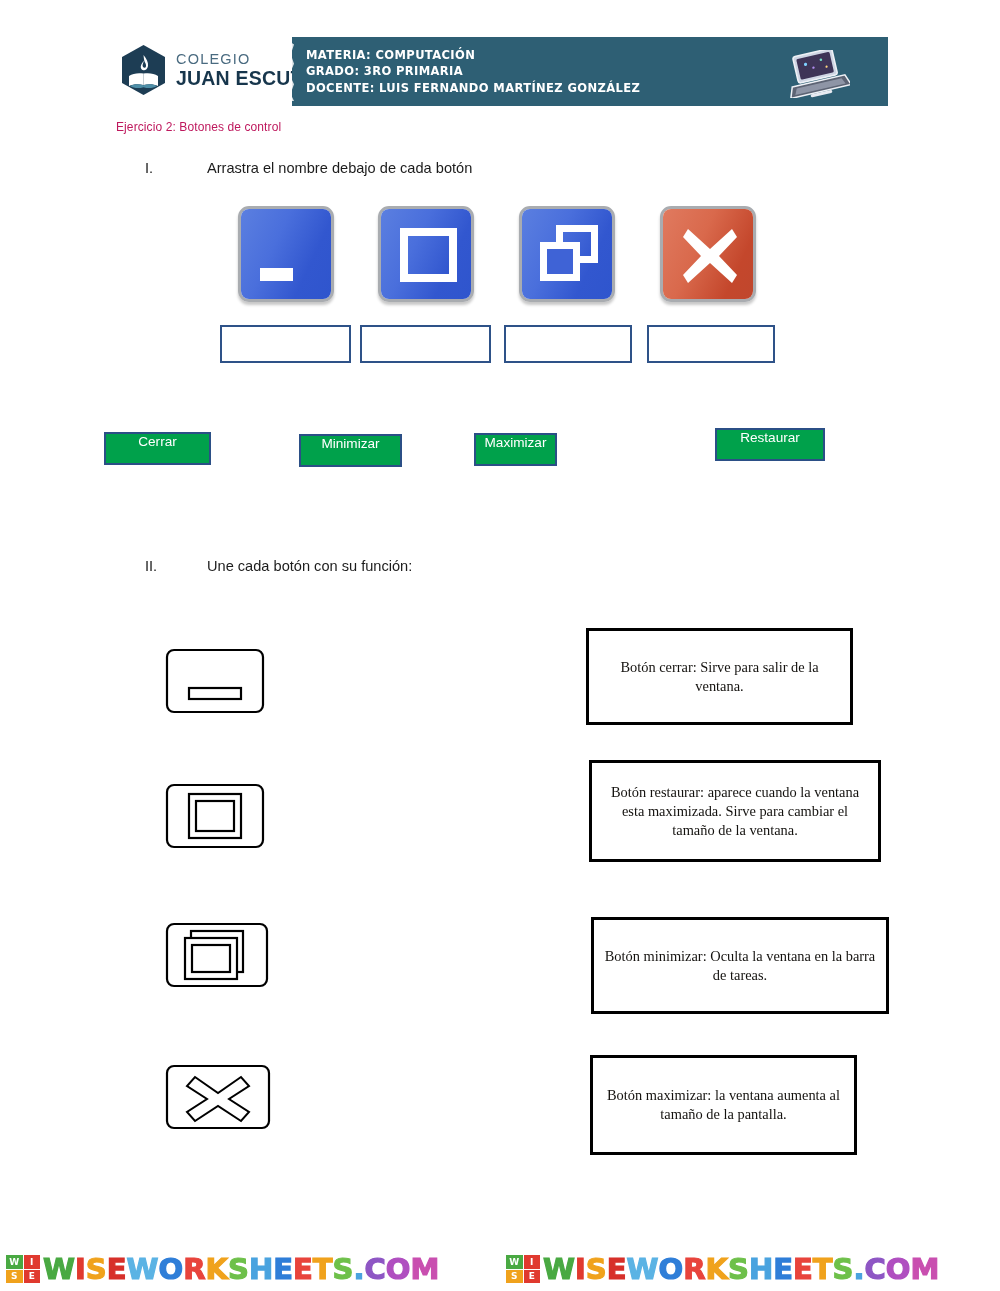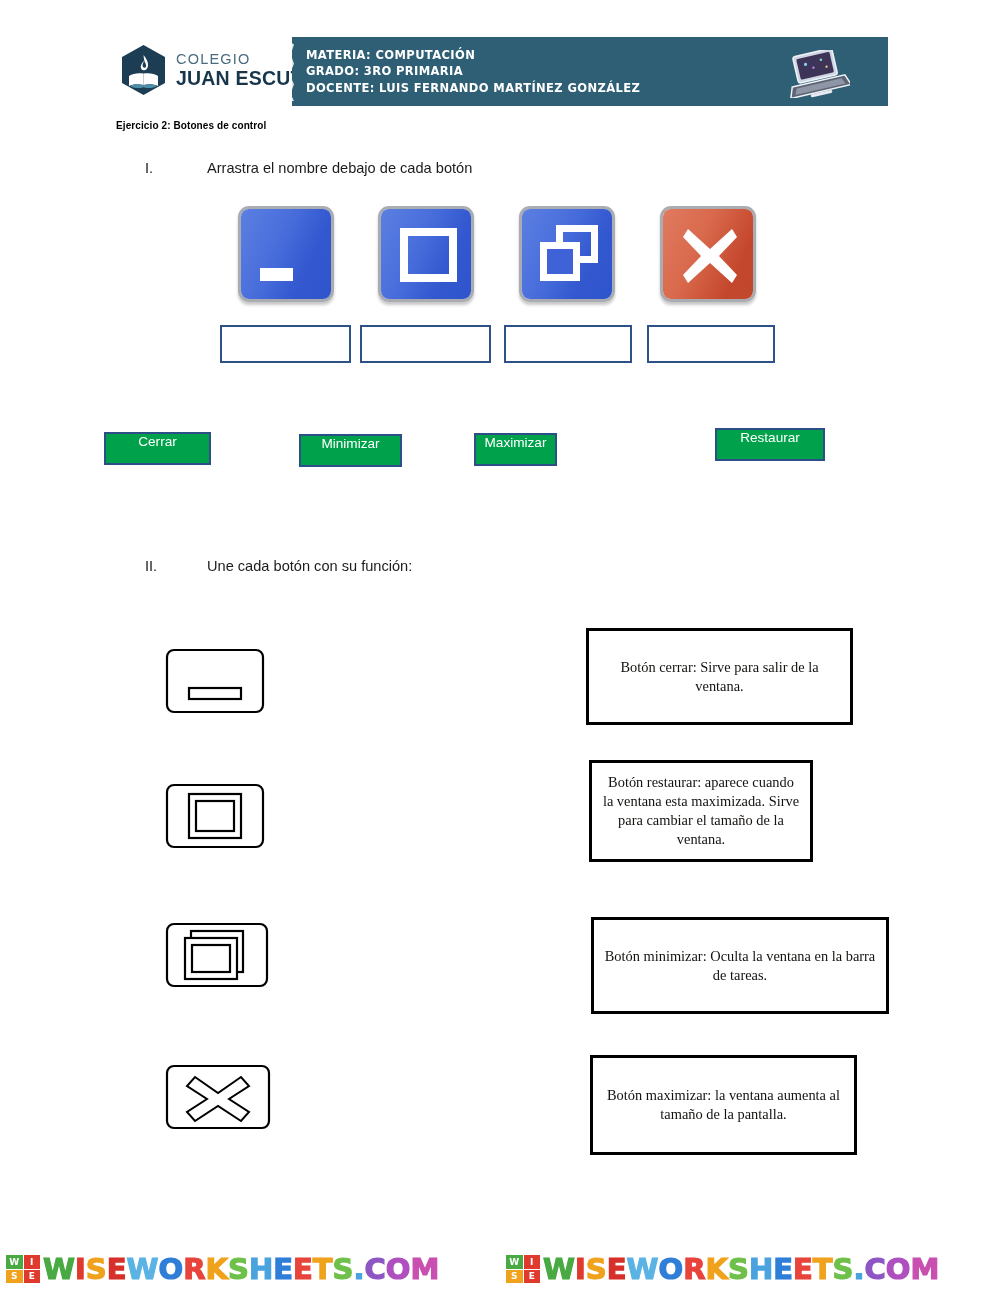--- a/index.html
+++ b/index.html
@@ -90,23 +90,23 @@
   #laptop-icon {
     position: absolute;
     right: 38px; top: 13px;
     width: 66px; height: 48px;
   }
 
   
   #exercise-title {
     position: absolute;
     left: 116px; top: 120px;
-    font-size: 10px;
-    font-weight: 700;
-    color: #000000;
+    font-size: 12px;
+    font-weight: 400;
+    color: #be185d;
     letter-spacing: 0.1px;
   }
   .section-row {
     position: absolute;
     font-size: 14.6px;
     color: #1c1c1c;
   }
   .sec-num { position: absolute; }
   .sec-text { position: absolute; }
 
@@ -389,21 +389,21 @@
   <svg width="108" height="66" viewBox="0 0 108 66" xmlns="http://www.w3.org/2000/svg">
     <rect x="2" y="2" width="102" height="62" rx="7" fill="#ffffff" stroke="#000000" stroke-width="2.2"></rect>
     <path d="M30 13 L53 29 L76 13 L84 22 L64 35 L84 48 L76 57 L53 42 L30 57 L22 48 L42 35 L22 22 Z" fill="#ffffff" stroke="#000000" stroke-width="2"></path>
   </svg>
 </div>
 
 <div class="def-box" style="left:586px;top:628px;width:267px;height:97px;font-family:Liberation Serif, serif;">
   <span>Botón cerrar: Sirve para salir de la ventana.</span>
 </div>
 
-<div class="def-box" style="left:589px;top:760px;width:224px;height:102px;">
+<div class="def-box" style="left:589px;top:760px;width:292px;height:102px;">
   <span>Botón restaurar: aparece cuando la ventana esta maximizada. Sirve para cambiar el tamaño de la ventana.</span>
 </div>
 
 <div class="def-box" style="left:591px;top:917px;width:298px;height:97px;">
   <span>Botón minimizar: Oculta la ventana en la barra de tareas.</span>
 </div>
 
 <div class="def-box" style="left:590px;top:1055px;width:267px;height:100px;">
   <span>Botón maximizar: la ventana aumenta al tamaño de la pantalla.</span>
 </div>

